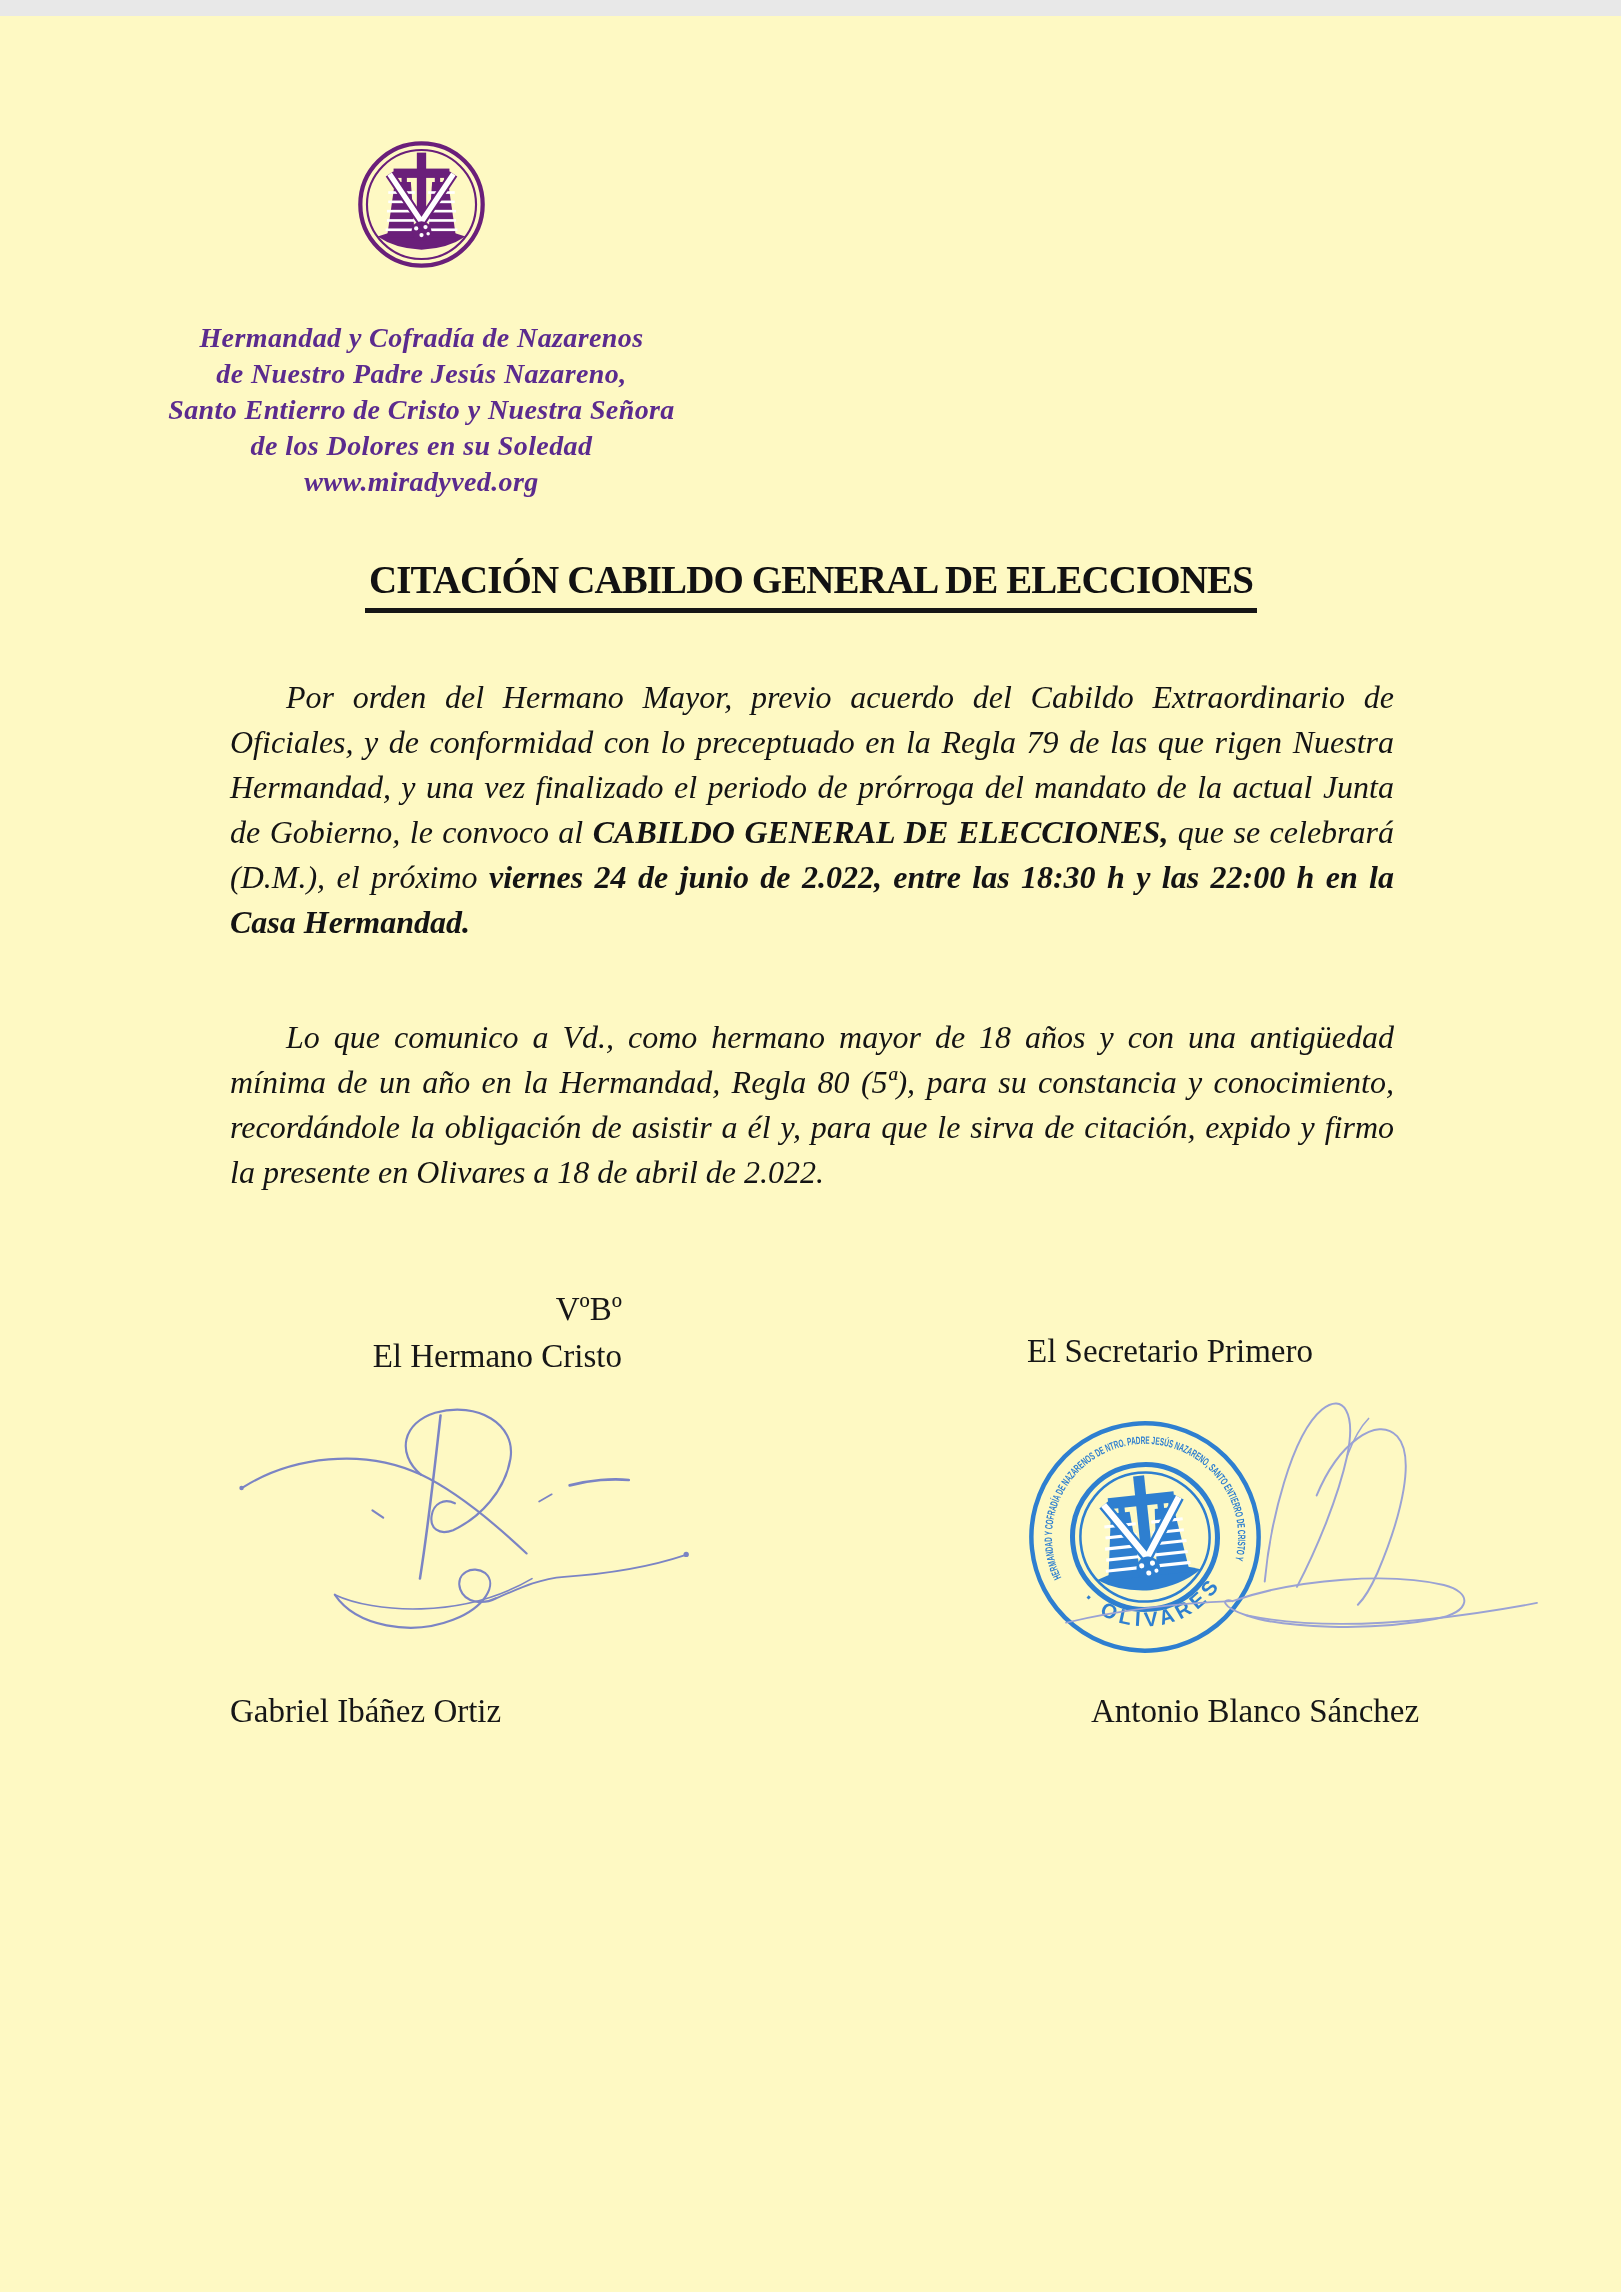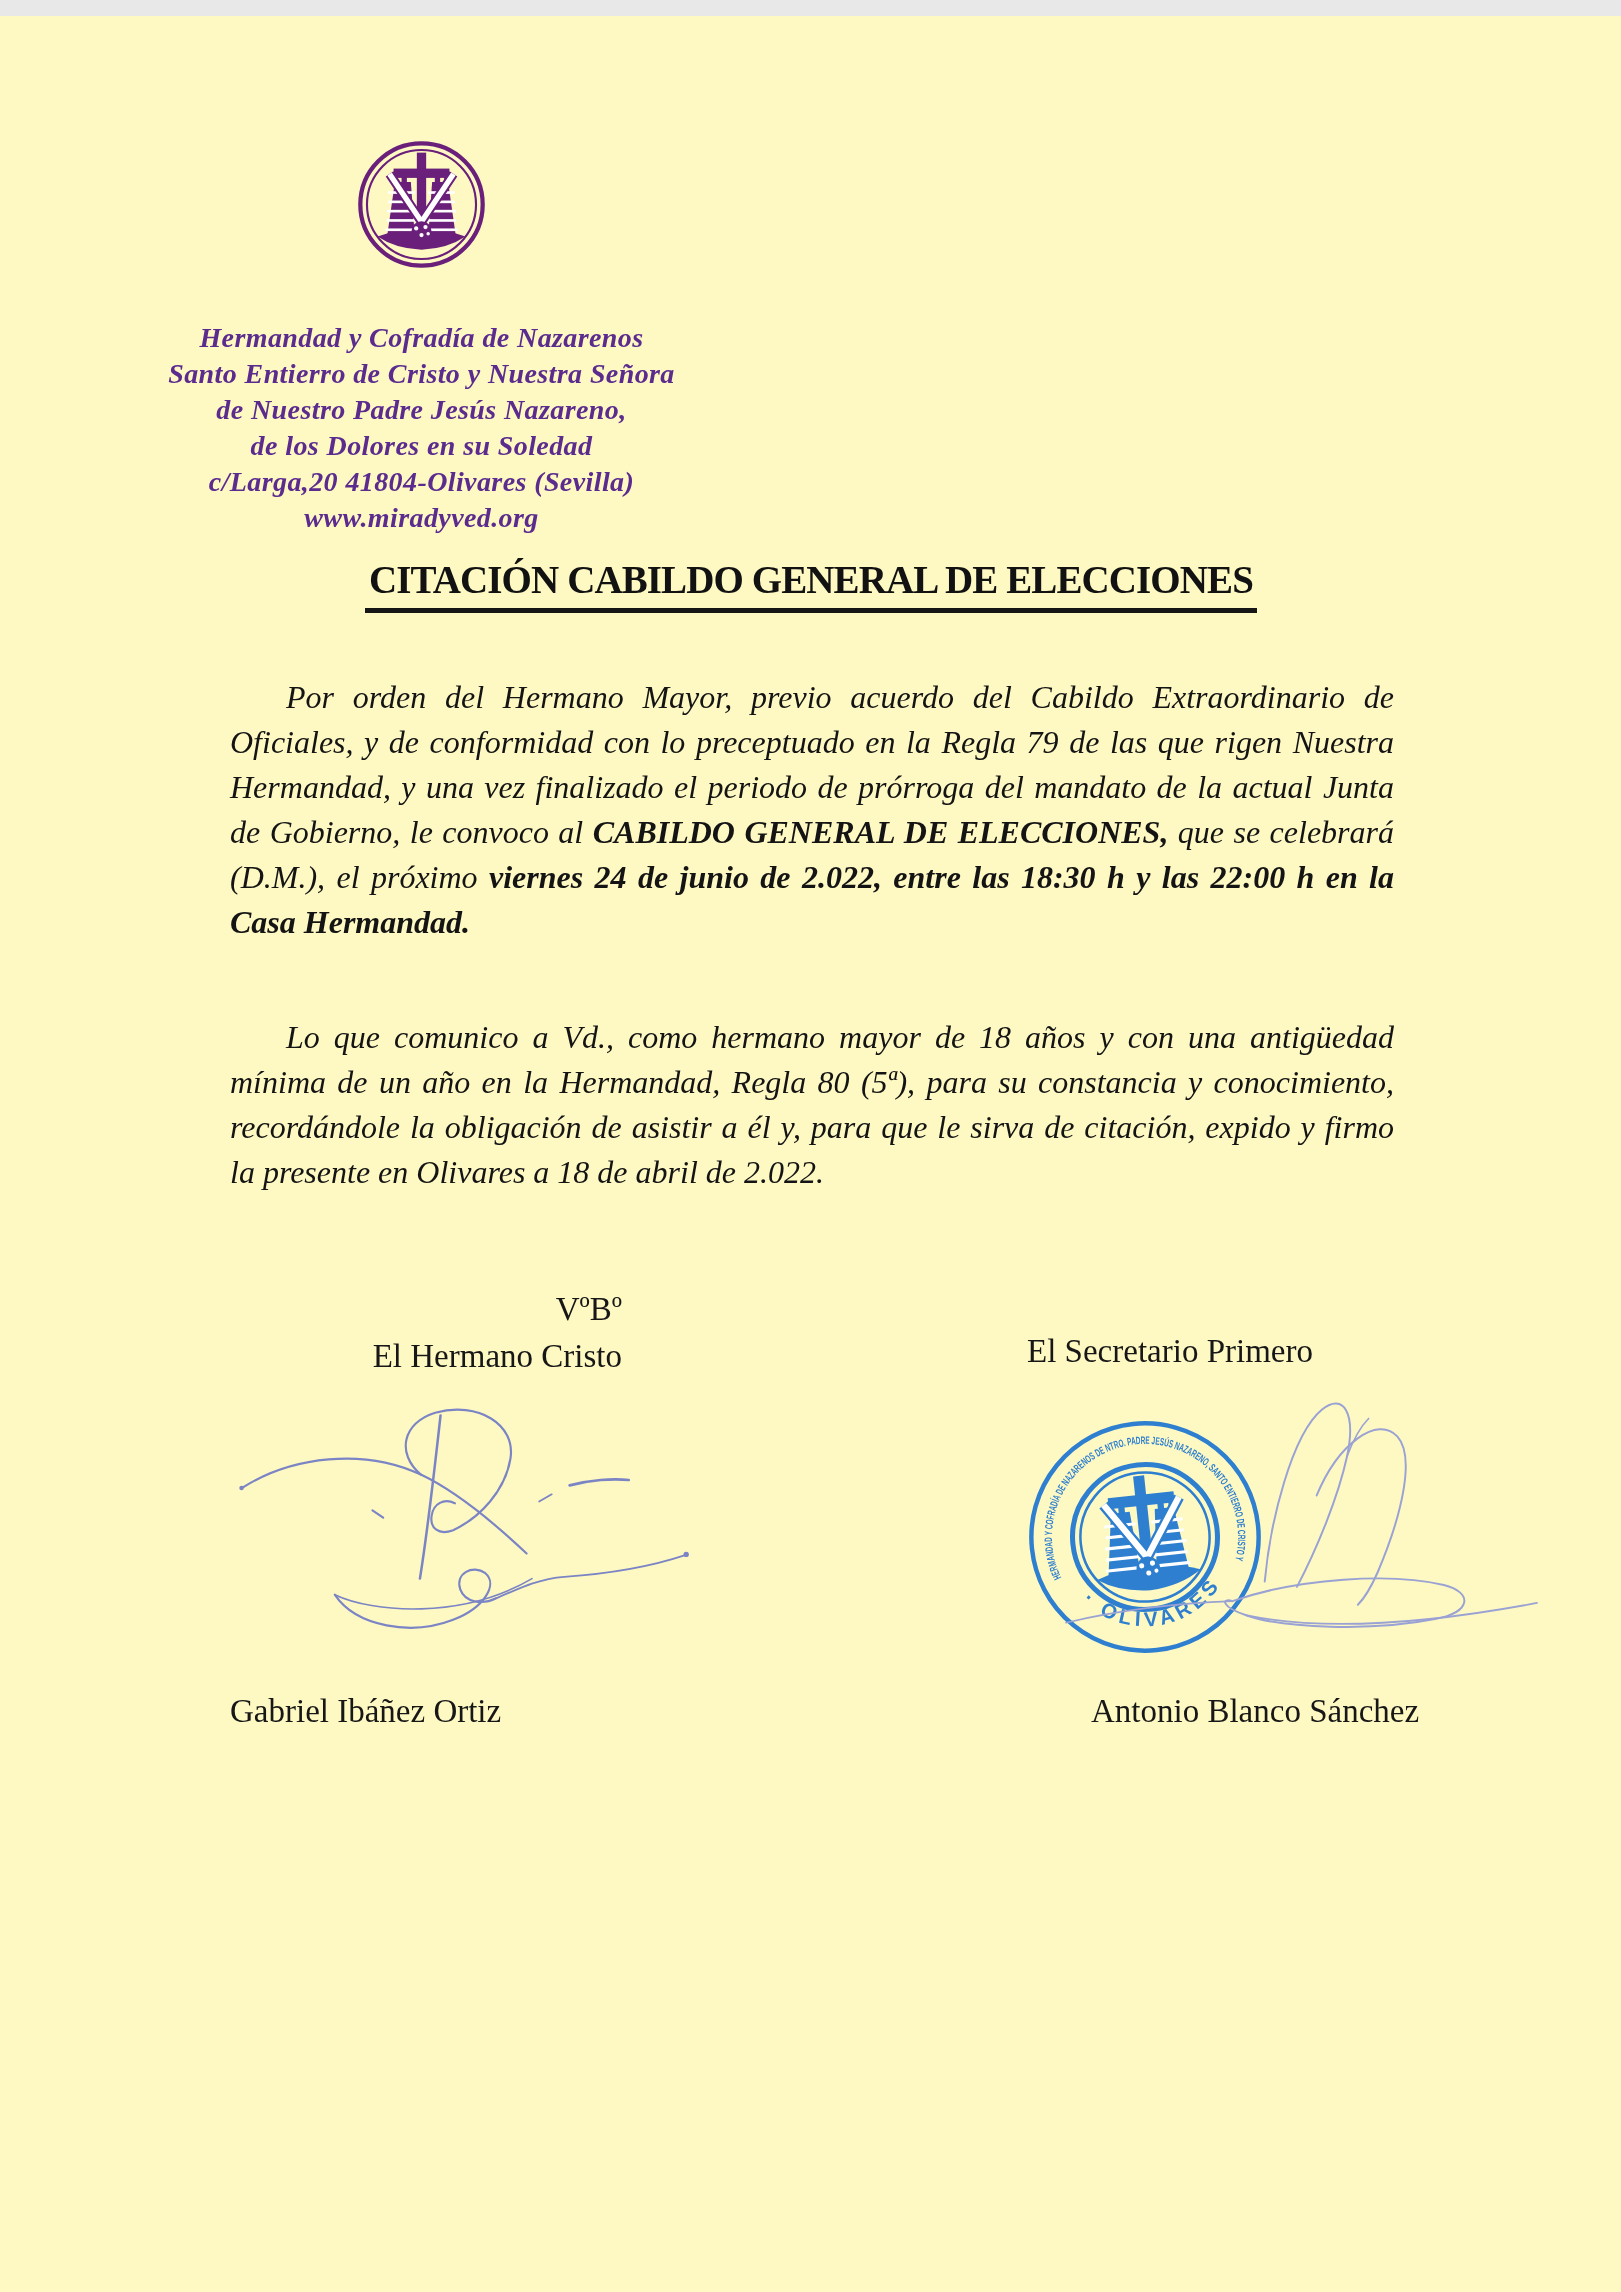--- a/index.html
+++ b/index.html
@@ -109,24 +109,23 @@
 </svg>
 
 <div class="page">
 
   <svg class="logo" viewBox="0 0 100 100">
     <use href="#emblem"></use>
   </svg>
 
   <div class="org">
     <div>Hermandad y Cofradía de Nazarenos</div>
+    <div>de Nuestro Padre Jesús Nazareno,</div>
     <div>Santo Entierro de Cristo y Nuestra Señora</div>
-    <div>de Nuestro Padre Jesús Nazareno,</div>
     <div>de los Dolores en su Soledad</div>
-    <div>c/Larga,20     41804-Olivares (Sevilla)</div>
     <div>www.miradyved.org</div>
   </div>
 
   <div class="title-wrap">
     <span class="title-text">CITACIÓN CABILDO GENERAL DE ELECCIONES</span>
   </div>
 
   <p class="para" id="para1"><span>Por orden del Hermano Mayor, previo acuerdo del Cabildo Extraordinario de Oficiales, y de conformidad con lo preceptuado en la Regla 79 de las que rigen Nuestra Hermandad, y una vez finalizado el periodo de prórroga del mandato de la actual Junta de Gobierno, le convoco al </span><span class="b">CABILDO GENERAL DE ELECCIONES,</span><span> que se celebrará (D.M.), el próximo </span><span class="b">viernes 24 de junio de 2.022, entre las 18:30 h y las 22:00 h en la Casa Hermandad.</span></p>
 
   <p class="para" id="para2">Lo que comunico a Vd., como hermano mayor de 18 años y con una antigüedad mínima de un año en la Hermandad, Regla 80 (5ª), para su constancia y conocimiento, recordándole la obligación de asistir a él y, para que le sirva de citación, expido y firmo la presente en Olivares a 18 de abril de 2.022.</p>

